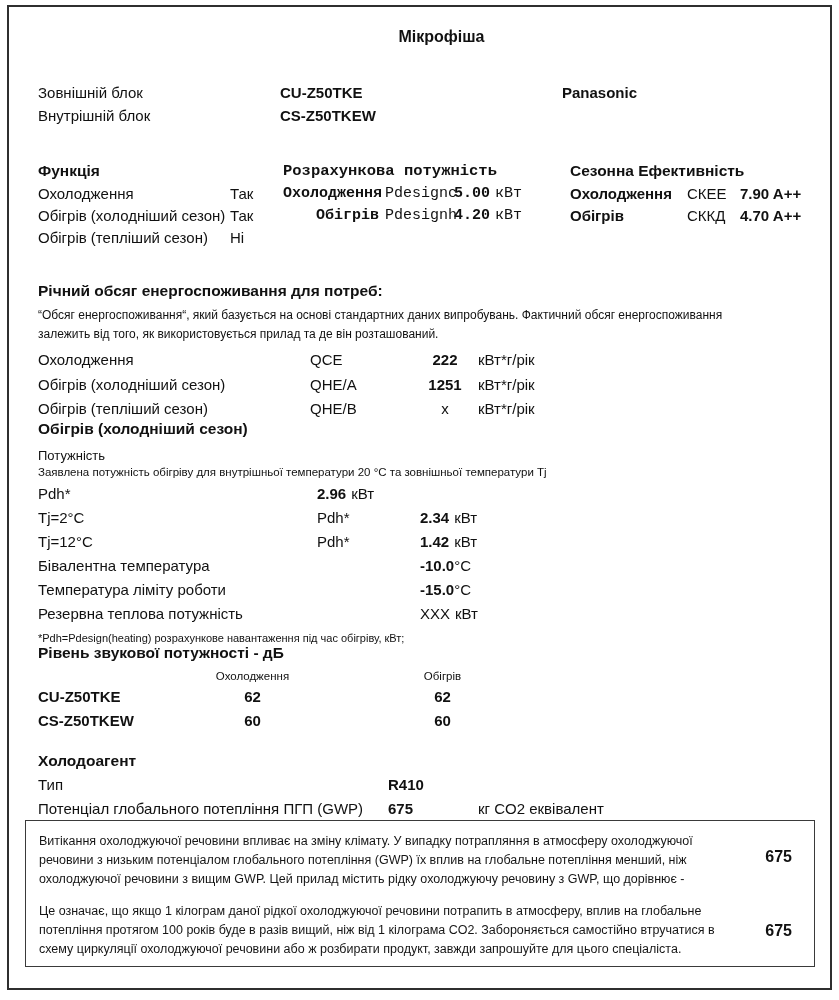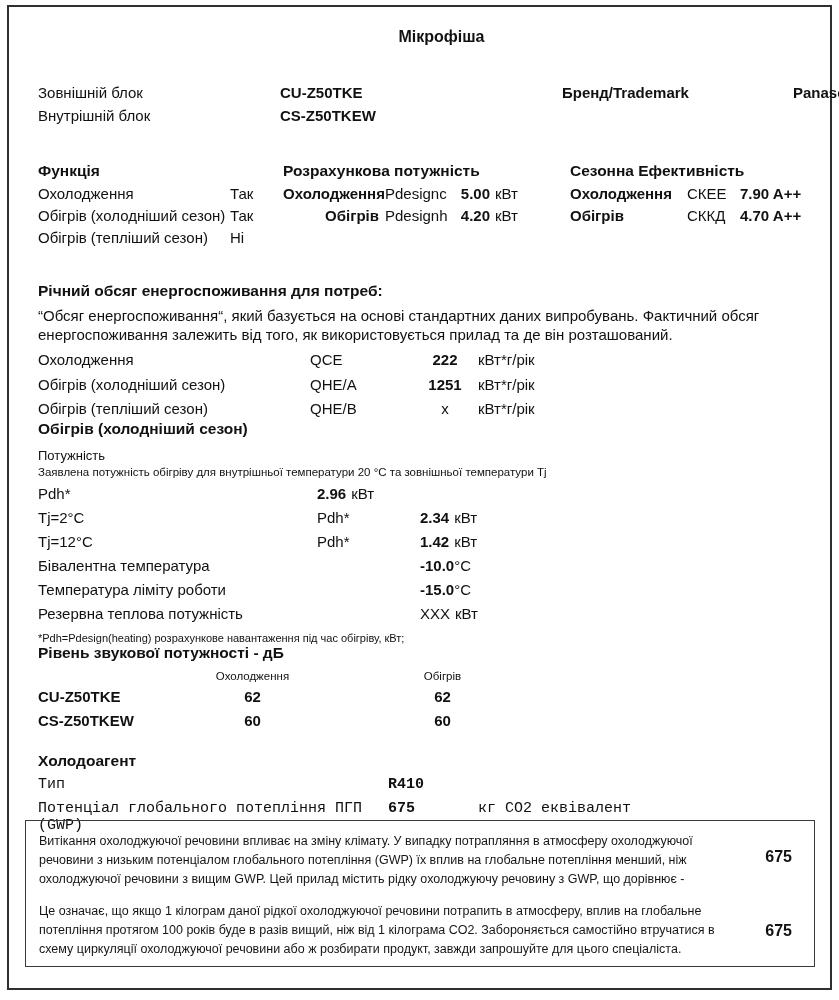--- a/index.html
+++ b/index.html
@@ -17,36 +17,36 @@
   
   .doc-title { top:28px; text-align:center; font-size:16px; font-weight:bold;padding-left:44px; }
 
   
   .hdr { top:84px; left:38px; width:770px; }
   .hdr .row { display:grid; grid-template-columns:210px 250px 199px auto; height:23px; font-size:15px; align-items:start;gap:32px; }
 
   
   .func { top:154px; height:104px; }
   .func .col-l { position:absolute; left:38px; top:0; width:245px; }
-  .func .col-m { position:absolute; left:283px; top:0; width:285px; }
+  .func .col-m { position:absolute; left:283px; top:0; width:285px;font-family:Liberation Mono, monospace; }
   .func .col-r { position:absolute; left:570px; top:0; width:260px; }
   .sec-title { font-size:15.5px; font-weight:bold;margin-top:8px; }
   .func .row { height:22px; font-size:15px; }
   .func .col-l .row { display:grid; grid-template-columns:192px auto; }
   .func .col-m .row { display:grid; grid-template-columns:102px 67px 38px auto; }
   .func .col-m .row .lab { text-align:right; padding-right:6px; font-weight:bold; }
   .func .col-m .row .val { text-align:right; font-weight:bold; }
   .func .col-m .row .unit { padding-left:5px; }
   .func .col-r .row { display:grid; grid-template-columns:117px 53px auto; }
   .func .rows { margin-top:5px; }
   .fnotes { position:absolute; left:310px; top:72px; font-size:11px; line-height:14px; }
 
   
   .annual { top:274px; left:38px; width:770px; }
-  .annual p { font-size:15px; line-height:19px; width:722px; margin-top:6px; }
+  .annual p { font-size:12px; line-height:19px; width:722px; margin-top:6px; }
   .annual .rows { margin-top:7px; }
   .annual .row { display:grid; grid-template-columns:272px 110px 50px auto; height:24.5px; font-size:15px; }
   .annual .row .val { text-align:center; font-weight:bold; }
   .annual .row .val.reg { font-weight:normal; }
   .annual .row .unit { padding-left:8px; }
 
   
   .heat { top:412px; left:38px; width:770px; }
   .heat .sub { font-size:13px; margin-top:10px; }
   .heat .note { font-size:11.5px; margin-top:3px; }
@@ -61,21 +61,21 @@
   
   .sound { top:636px; left:38px; width:770px; position:absolute; }
   .sound .cols { position:relative; height:18px; margin-top:8px; font-size:11.5px; }
   .sound .c2 { position:absolute; left:142px; width:145px; text-align:center; }
   .sound .c3 { position:absolute; left:332px; width:145px; text-align:center; }
   .sound .row { position:relative; height:24px; font-size:15px; font-weight:bold; }
   .sound .row .model { position:absolute; left:0; }
 
   
   .refr { top:744px; left:38px; width:770px; }
-  .refr .row { display:grid; grid-template-columns:350px 90px auto; height:23px; font-size:15px; margin-top:1px;font-family:Liberation Mono, monospace; }
+  .refr .row { display:grid; grid-template-columns:350px 90px auto; height:23px; font-size:15px; margin-top:1px; }
   .refr .title { margin-bottom:6px; }
 
   
   .gwpbox { position:absolute; top:820px; left:25px; width:790px; height:147px; border:1px solid #3a3a3a; padding:11px 70px 8px 13px; }
   .gwpbox p { font-size:12.5px; line-height:19px; color:#151515; }
   .gwpbox p + p { margin-top:13px; }
   .gwp-val { position:absolute; font-size:16px; font-weight:bold; right:22px; }
   .gwp-val.v1 { top:27px; }
   .gwp-val.v2 { top:101px; }
 </style>
@@ -84,21 +84,20 @@
 
 <div class="page">
   <div class="frame"></div>
 
   <div class="sec doc-title">Мікрофіша</div>
 
   <div class="sec hdr">
     <div class="row">
       <span>Зовнішній блок</span>
       <span class="b">CU-Z50TKE</span>
-      <span class="b">Бренд/Trademark</span>
       <span class="b">Panasonic</span>
     </div>
     <div class="row">
       <span>Внутрішній блок</span>
       <span class="b">CS-Z50TKEW</span>
       <span></span>
         <span></span>
     </div>
   </div>
 

